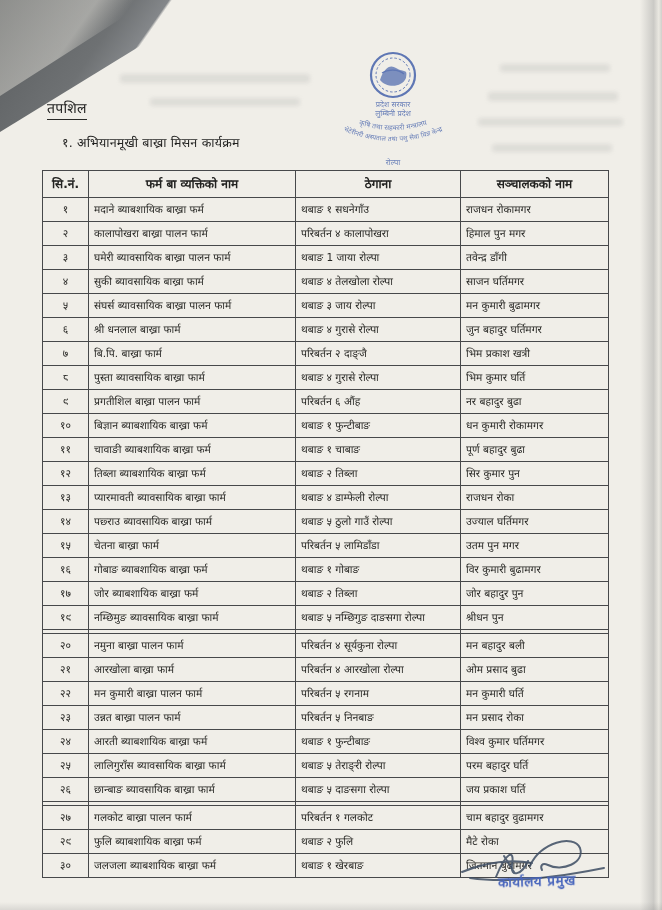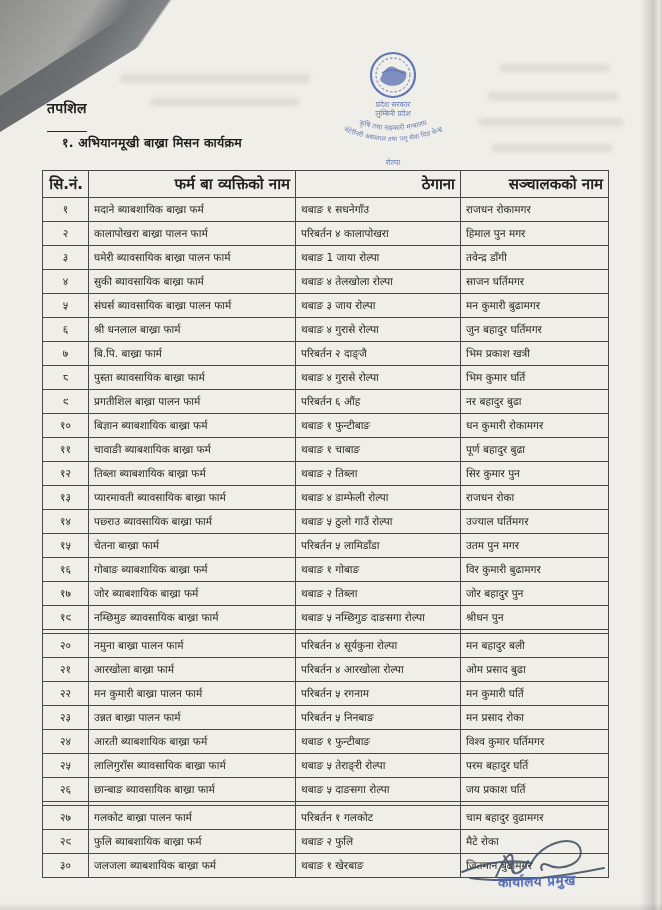--- a/index.html
+++ b/index.html
@@ -35,26 +35,26 @@
   .ghost{position:absolute;background:rgba(104,106,112,.13);border-radius:3px;filter:blur(2px);}
   .g1{left:120px;top:74px;width:190px;height:9px;}
   .g2{left:150px;top:98px;width:150px;height:8px;}
   .g3{left:488px;top:92px;width:130px;height:9px;}
   .g4{left:478px;top:118px;width:145px;height:8px;}
   .g5{left:492px;top:144px;width:120px;height:8px;}
   .g6{left:500px;top:64px;width:110px;height:8px;}
 
   .doc-title{
     position:absolute;left:47px;top:98px;
-    font-size:14px;font-weight:bold;color:#20201f;
-    border-bottom:1.6px solid #2a2a28;padding-bottom:14px;letter-spacing:.3px;
+    font-size:14px;font-weight:normal;color:#20201f;
+    border-bottom:1.6px solid #2a2a28;padding-bottom:2px;letter-spacing:.3px;
   }
   .section-heading{
     position:absolute;left:62px;top:134px;
-    font-size:12.5px;font-weight:700;color:#1f1f1e;letter-spacing:.2px;
+    font-size:12.5px;font-weight:400;color:#1f1f1e;letter-spacing:.2px;
   }
 
   
   .stamp{position:absolute;left:324px;top:50px;width:138px;height:124px;opacity:.88;}
   .stamp svg{filter:blur(.35px);}
 
   
   table.farms{
     position:absolute;left:42px;top:170px;width:566px;
     border-collapse:collapse;table-layout:fixed;
@@ -64,21 +64,21 @@
   table.farms col.c-addr{width:165px;}
   table.farms col.c-op{width:148px;}
   table.farms th,table.farms td{
     border:1px solid #47484a;
     font-size:10.5px;color:#282825;
     padding:2px 5px;vertical-align:middle;
     white-space:nowrap;overflow:hidden;
     height:19px;line-height:1.25;
   }
   table.farms th{
-    font-weight:600;text-align:right;height:22px;font-size:15px;color:#222220;
+    font-weight:600;text-align:center;height:22px;font-size:12px;color:#222220;
     border-bottom-width:1.4px;
   }
   table.farms td:first-child{text-align:center;}
   tr.gap-row td{height:3px;padding:0;border-top:1px solid #47484a;border-bottom:1px solid #47484a;background:transparent;}
 
   
   .signature{position:absolute;left:452px;top:832px;width:185px;height:70px;}
   .sig-label{
     position:absolute;left:46px;top:40px;
     font-size:13.5px;font-weight:600;color:#4a67bd;

